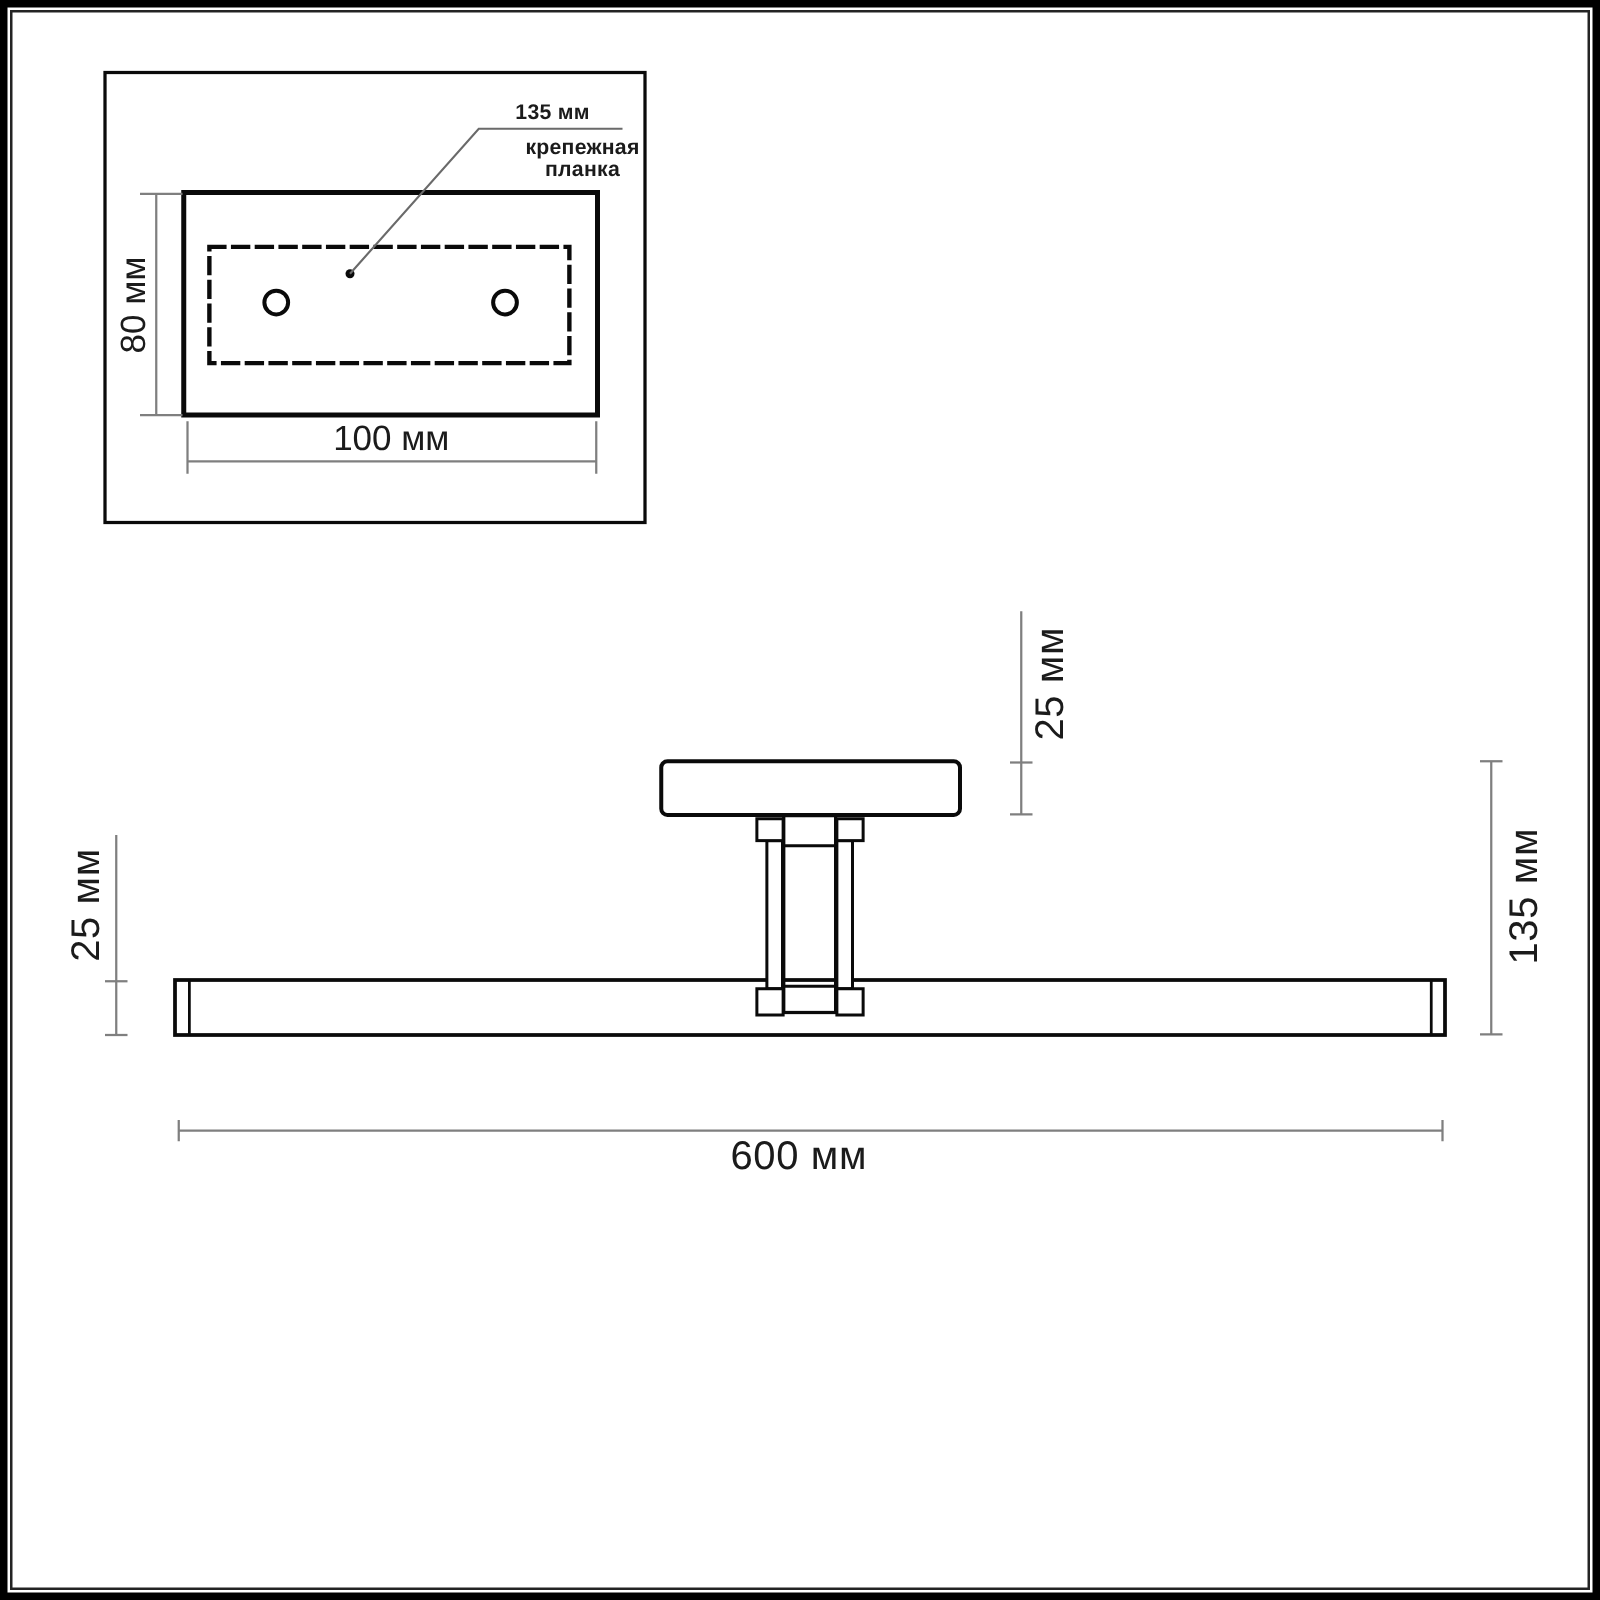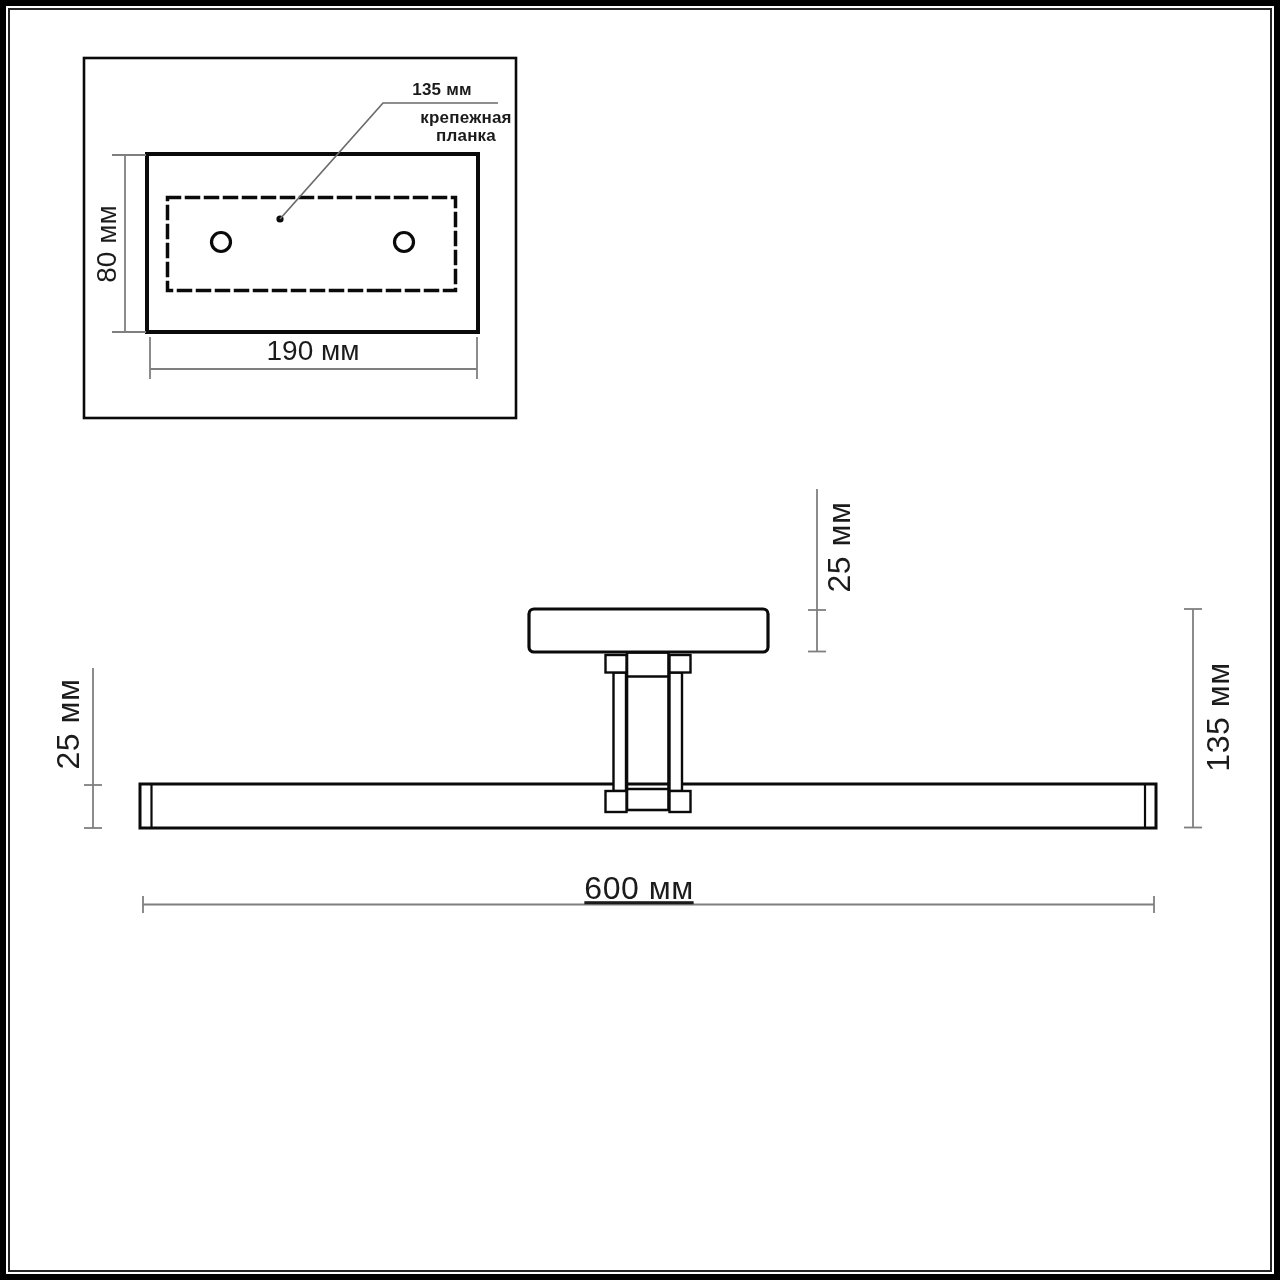--- a/index.html
+++ b/index.html
@@ -98,22 +98,22 @@
       </g>
     </g>
   </svg>
 
   <div class="lbl f-ann" style="left:442px;top:90px;">135 мм</div>
   <div class="lbl f-ann" style="left:466px;top:127px;">
     <div>крепежная</div>
     <div>планка</div>
   </div>
   <div class="lbl rot f-inset-dim" style="left:107px;top:244px;">80 мм</div>
-  <div class="lbl f-inset-dim" style="left:313px;top:351px;">190 мм</div>
+  <div class="lbl f-inset-dim" style="left:313px;top:351px;">100 мм</div>
 
   <div class="lbl rot f-main-dim" style="left:69px;top:724px;">25 мм</div>
   <div class="lbl rot f-main-dim" style="left:840px;top:547px;">25 мм</div>
   <div class="lbl rot f-main-dim" style="left:1219px;top:717px;">135 мм</div>
-  <div class="lbl f-main-dim" style="left:639px;top:889px;text-decoration:underline;">600 мм</div>
+  <div class="lbl f-main-dim" style="left:639px;top:925px;">600 мм</div>
 
   <div class="frame-inner"></div>
   <div class="frame-outer"></div>
 </div>
 
 </body></html>

